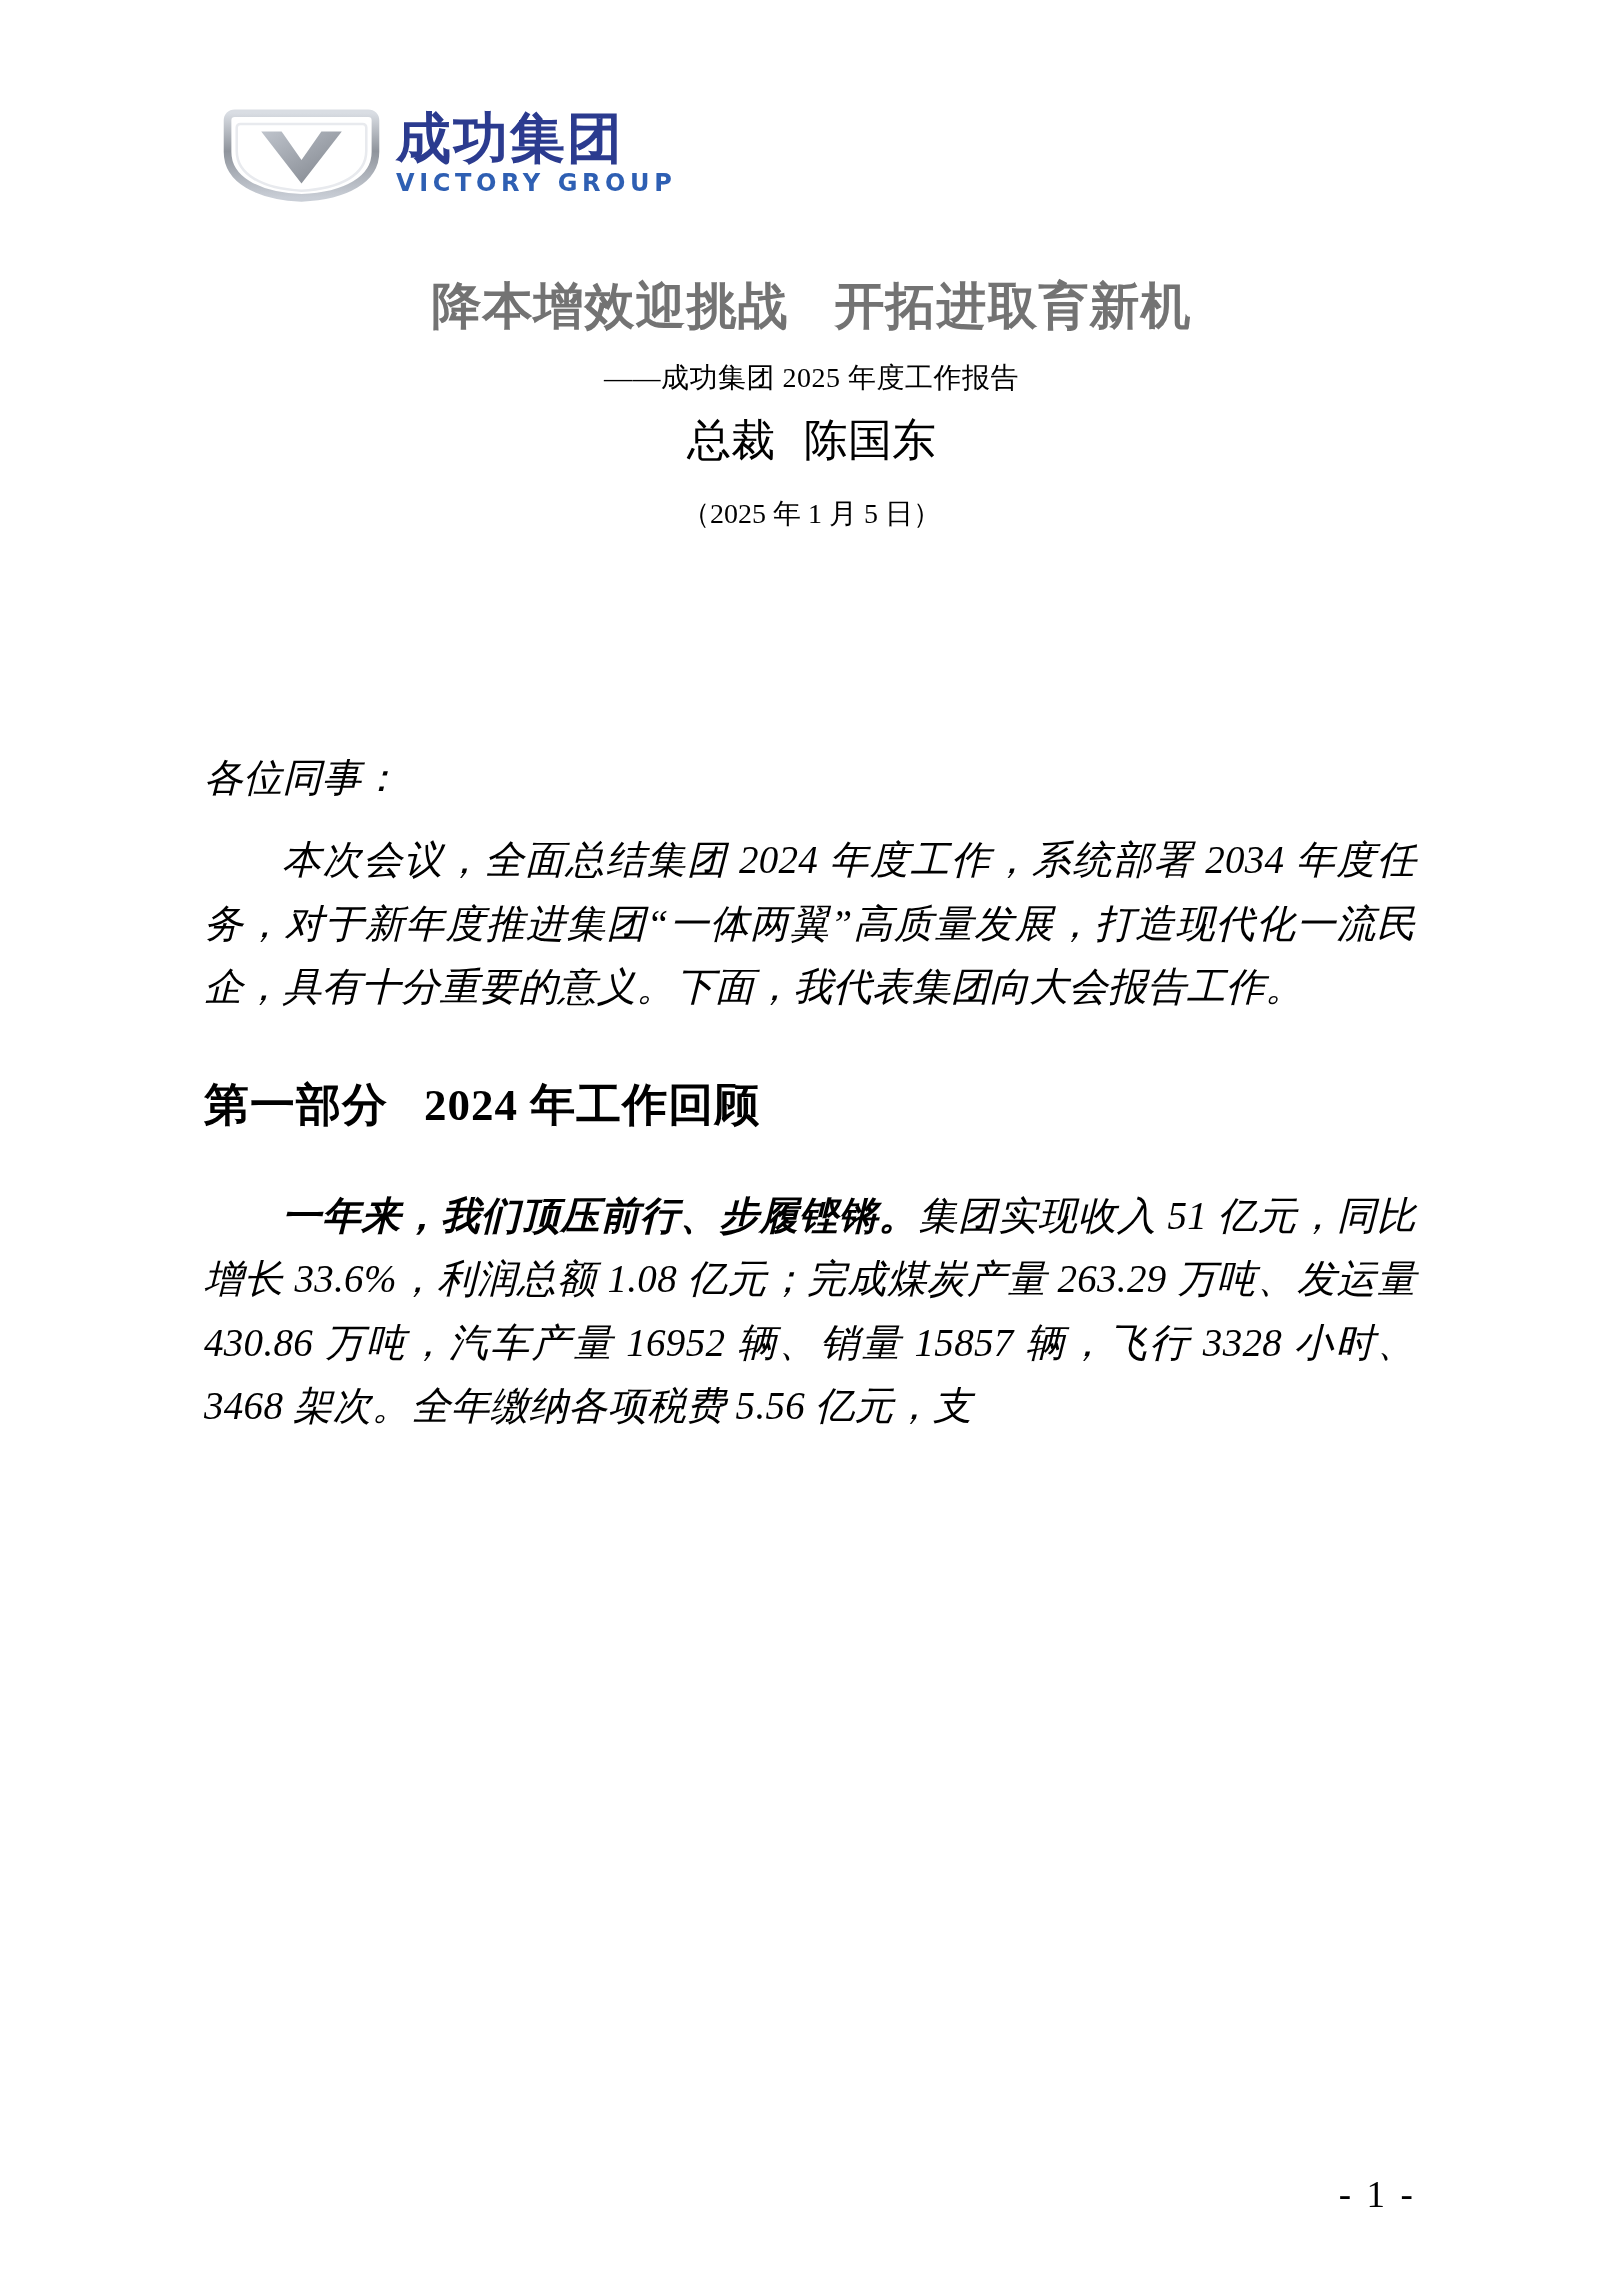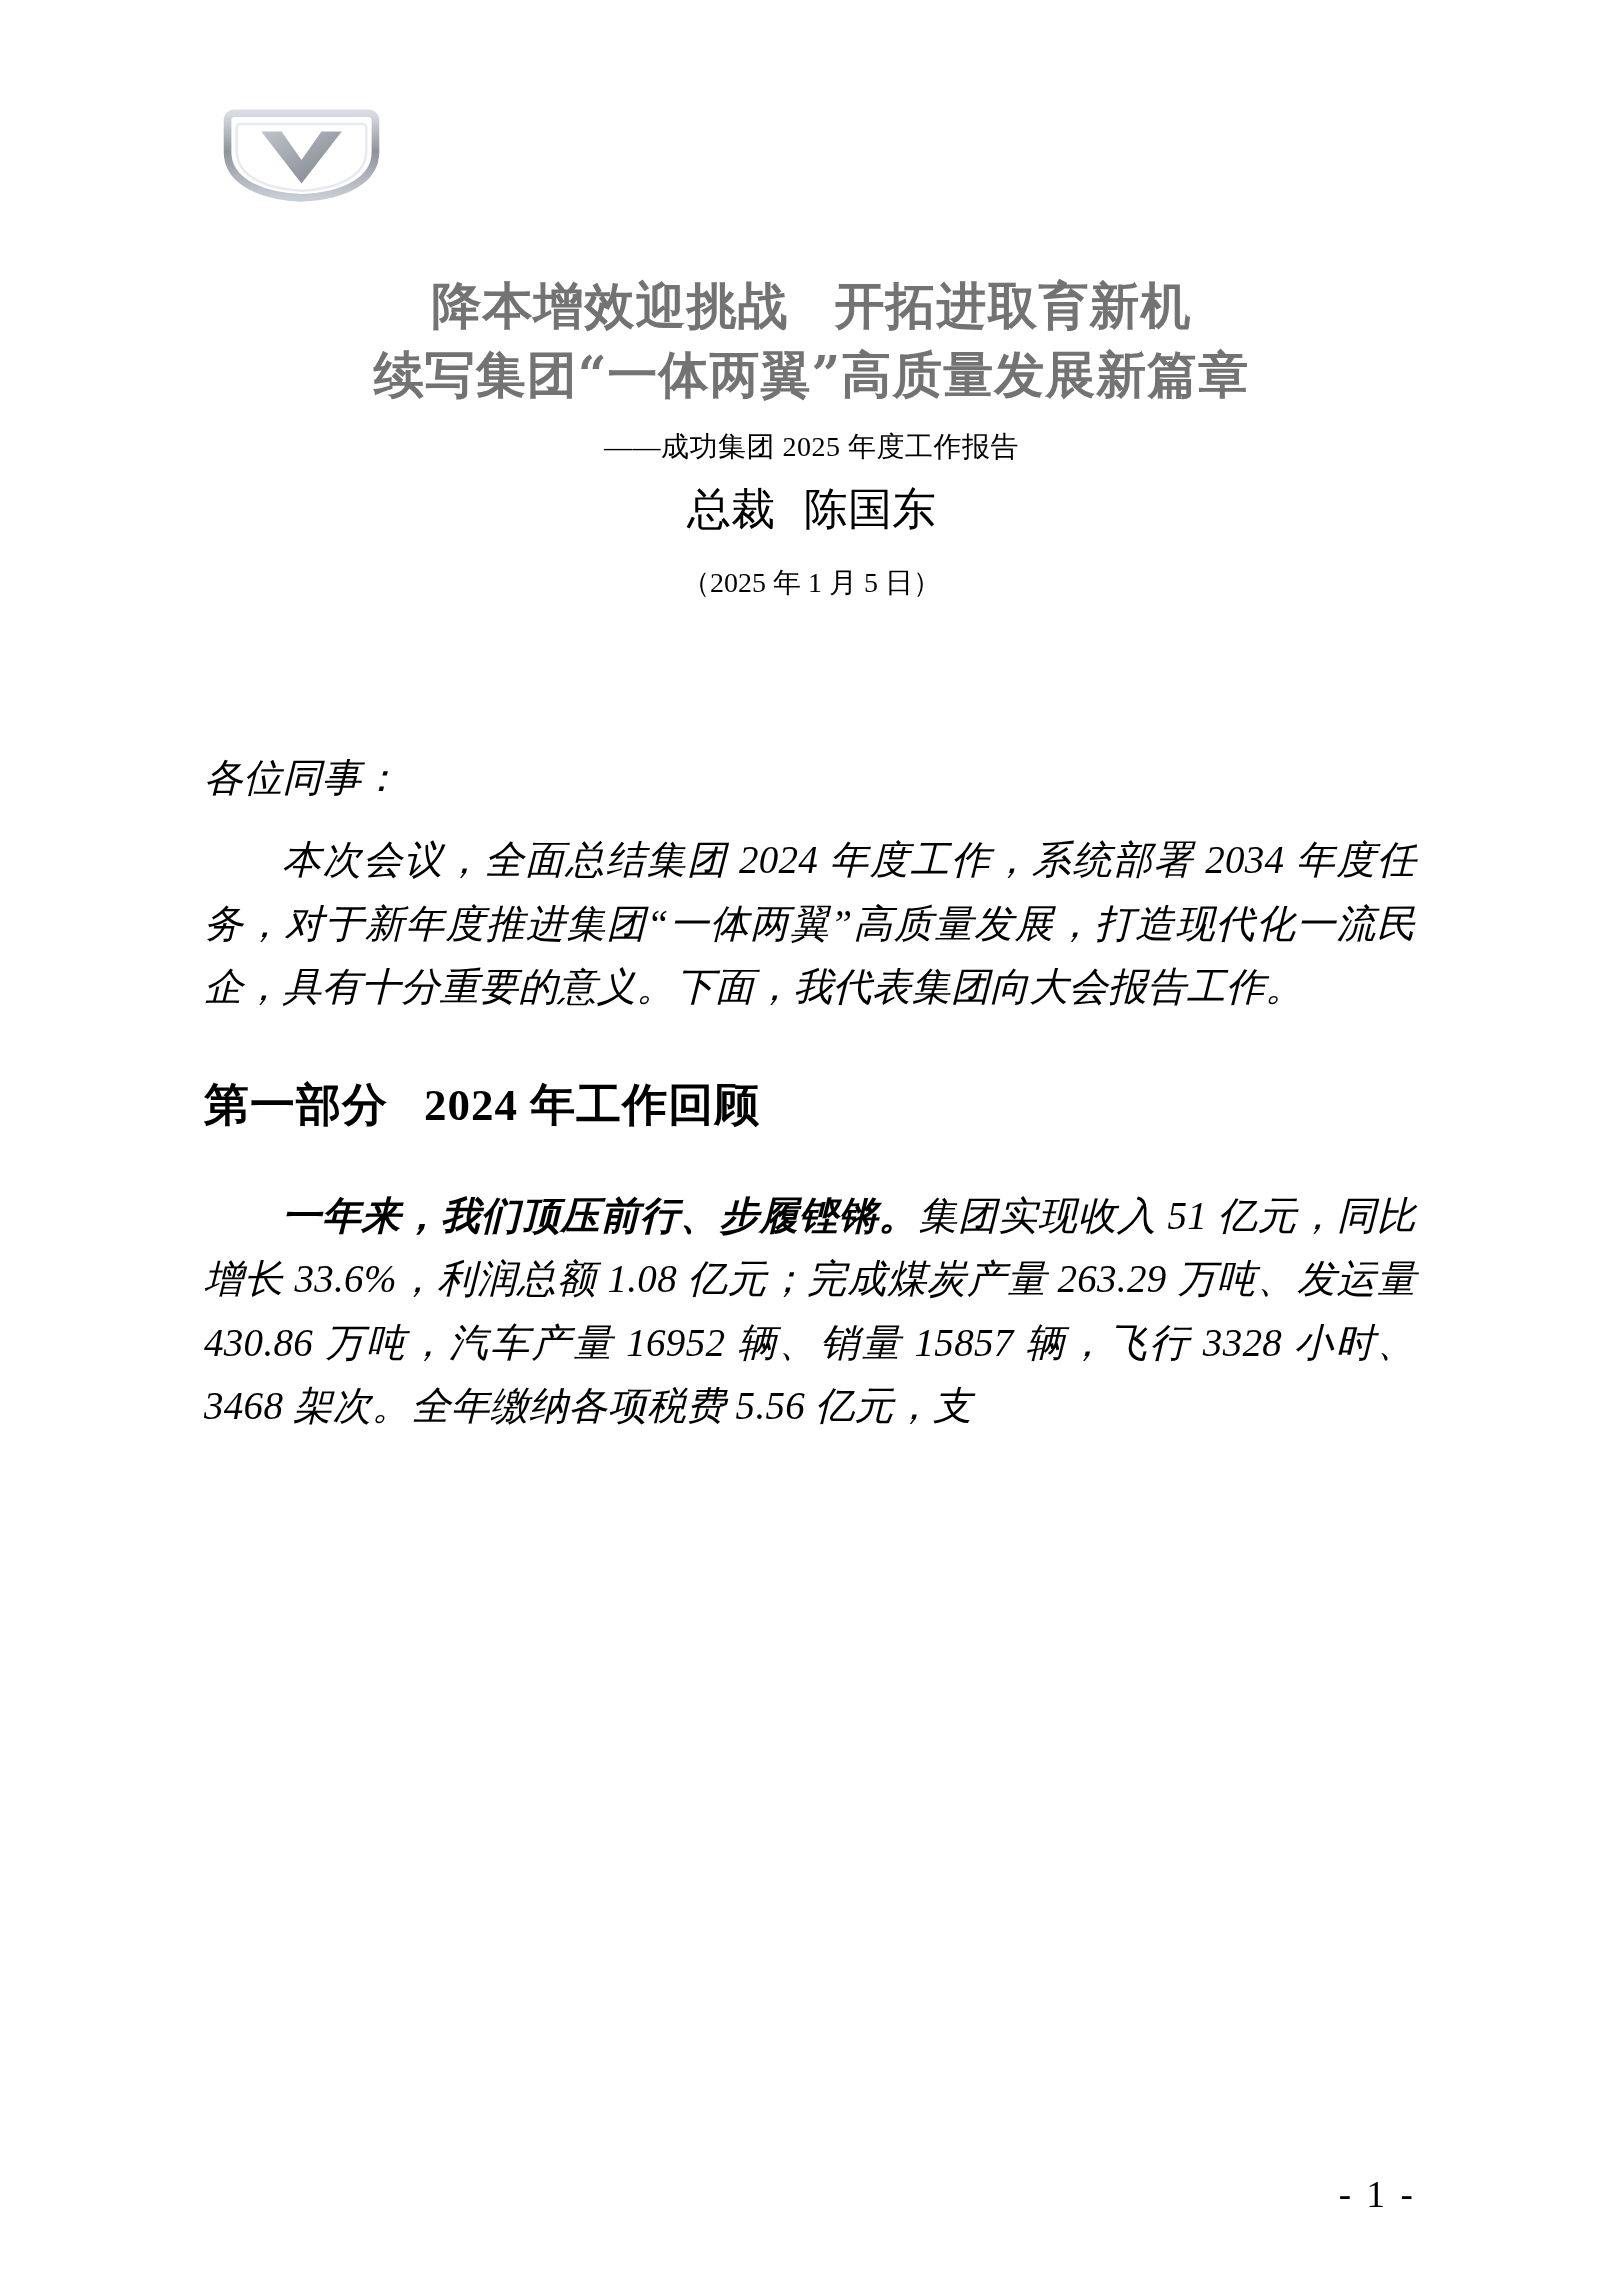--- a/index.html
+++ b/index.html
@@ -152,26 +152,29 @@
           <linearGradient id="gsil2" x1="0" y1="0" x2="1" y2="1">
             <stop offset="0%" stop-color="#bfc4cc"></stop>
             <stop offset="100%" stop-color="#7d828a"></stop>
           </linearGradient>
         </defs>
         <path d="M30 34 C30 26 36 20 44 20 L306 20 C314 20 320 26 320 34 L320 96 C320 150 262 182 175 186 C88 182 30 150 30 96 Z" fill="none" stroke="url(#gsil)" stroke-width="15"></path>
         <path d="M48 48 C48 44 51 41 55 41 L295 41 C299 41 302 44 302 48 L302 94 C302 140 252 168 175 172 C98 168 48 140 48 94 Z" fill="none" stroke="#e8eaee" stroke-width="5"></path>
         <path d="M96 56 L175 158 L254 56 L214 56 L175 112 L136 56 Z" fill="url(#gsil2)"></path>
       </svg>
     </div>
+    <div class="logo-word">
+      <div class="logo-cn">成功集团</div>
+      <div class="logo-en">VICTORY GROUP</div>
+    </div>
   </div>
 
   <div class="title-wrap">
     <div class="doc-title">
       <span>降本增效迎挑战</span><span class="gap"></span><span>开拓进取育新机</span>
-      <div>续写集团“一体两翼”高质量发展新篇章</div>
     </div>
     <div class="subtitle">——成功集团 2025 年度工作报告</div>
     <div class="byline">
       <span>总裁</span><span class="sp"></span><span>陈国东</span>
     </div>
     <div class="dateline">（2025 年 1 月 5 日）</div>
   </div>
 
   <div class="body-wrap">
     <p class="para salutation">各位同事：</p>

